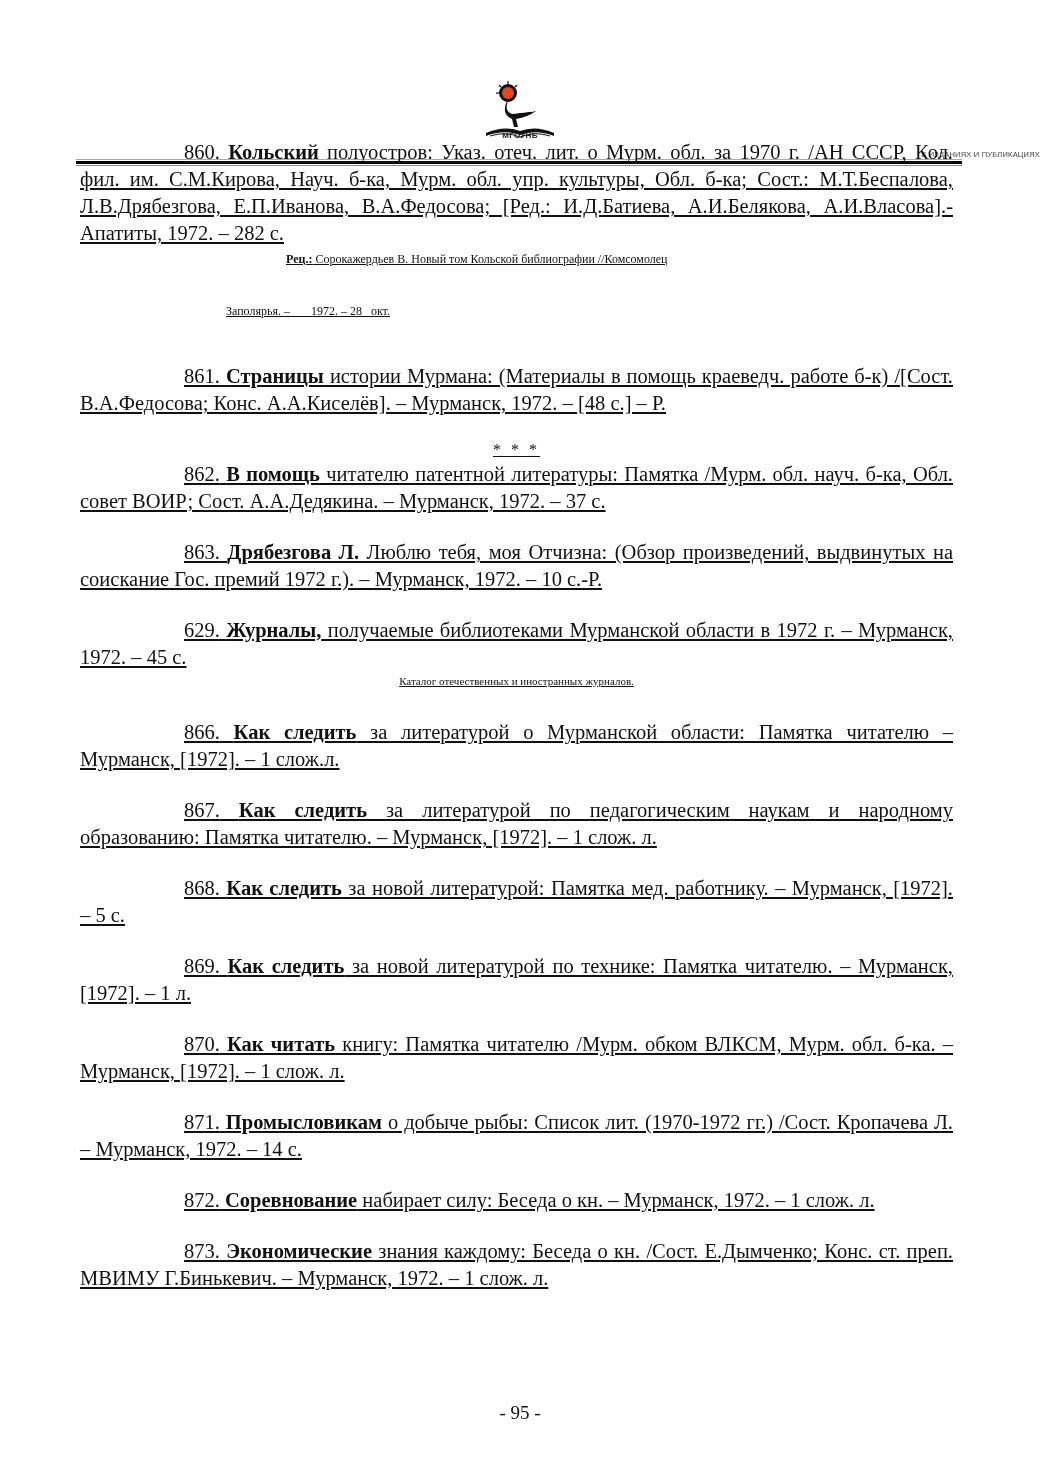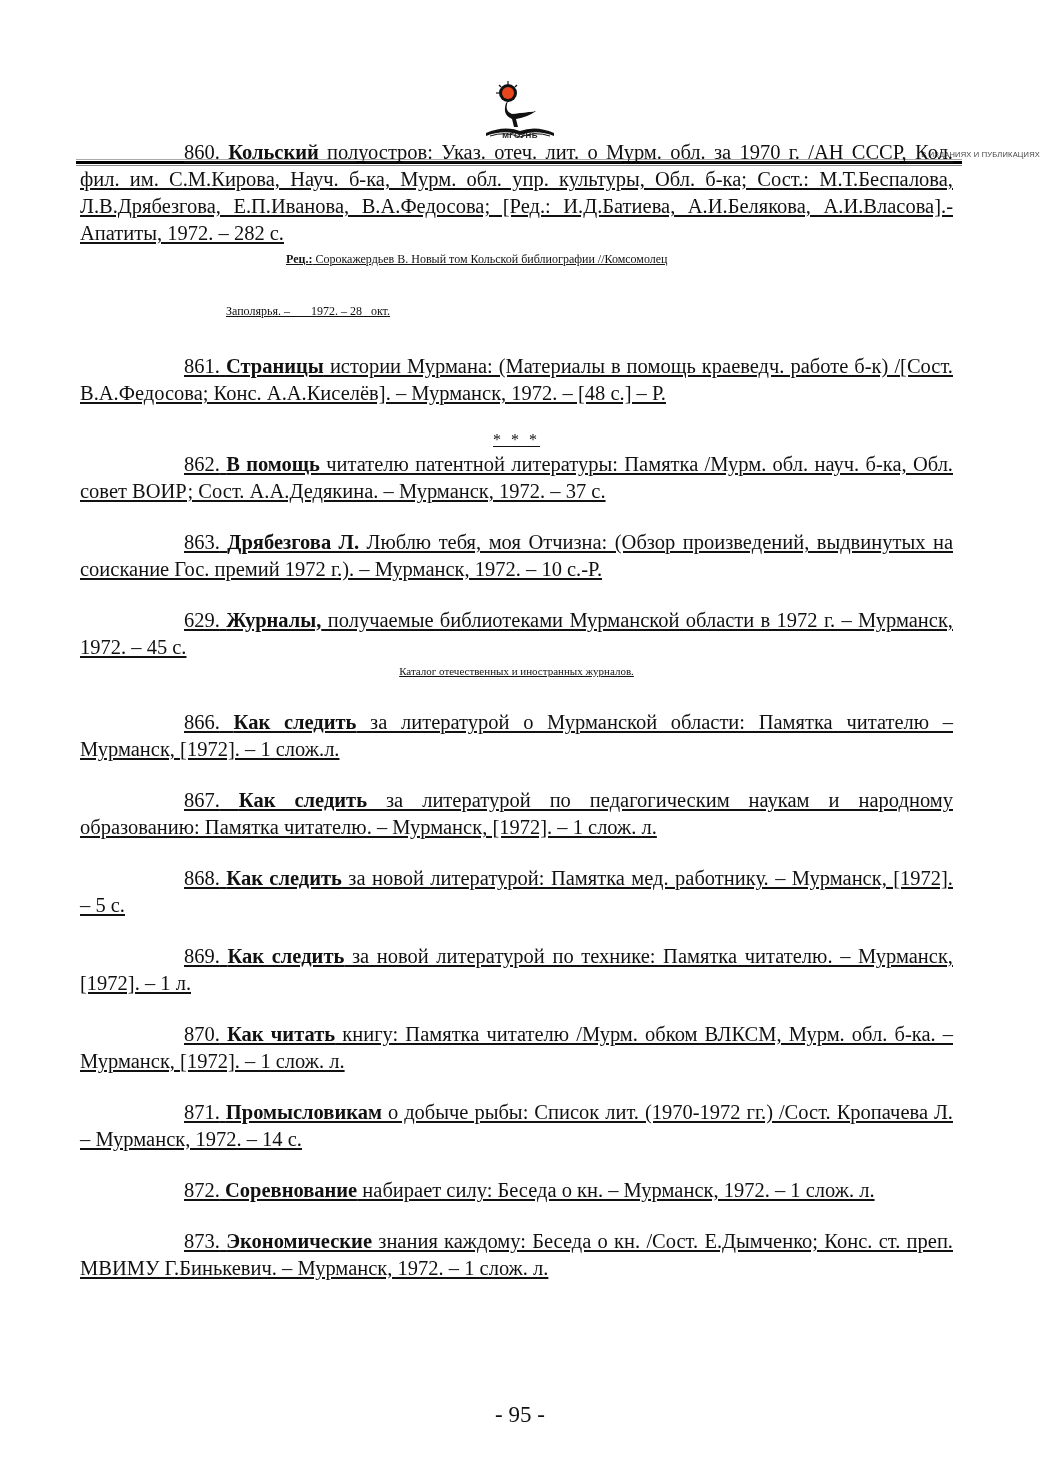--- a/index.html
+++ b/index.html
@@ -16,21 +16,21 @@
   .rule-thin-top { position: absolute; left: 76px; width: 886px; top: 116px; height: 1px; background: #aaa; }
 
   .content { position: absolute; left: 80px; top: 139px; width: 873px; text-decoration: underline; }
   .entry { font-size: 20.5px; line-height: 27px; text-align: justify; text-indent: 104px; margin: 0 0 24px 0; }
   .entry b { font-weight: bold; }
   .note { font-size: 12px; line-height: 20px; margin: -22px 0 24px 0; }
   .note-ind { padding-left: 206px; text-align: justify; }
   .note-ind2 { padding-left: 146px; }
   .note-center { text-align: center; font-size: 11px; margin-top: -24px; }
   .stars { text-align: center; font-size: 16px; margin: 10px 0 2px 0; letter-spacing: 3px; }
-  .page-num { position: absolute; left: 0; width: 1040px; top: 1402px; text-align: center; font-size: 23px; }
+  .page-num { position: absolute; left: 0; width: 1040px; top: 1402px; text-align: center; font-size: 19px; }
 </style>
 </head>
 <body>
 
 <div class="header">
   <svg class="logo" viewBox="0 0 84 62">
 
     <circle cx="30" cy="12" r="9" fill="#111"></circle>
     <circle cx="30" cy="12" r="6" fill="#e8461c"></circle>
     <g stroke="#111" stroke-width="1.2">
@@ -57,21 +57,21 @@
 
   <p class="entry">
     <span>860.</span>
     <b>Кольский</b><span> полуостров: Указ. отеч. лит. о Мурм. обл. за 1970 г. /АН СССР, Кол. фил. им. С.М.Кирова, Науч. б-ка, Мурм. обл. упр. культуры, Обл. б-ка; Сост.: М.Т.Беспалова, Л.В.Дрябезгова, Е.П.Иванова, В.А.Федосова; [Ред.: И.Д.Батиева, А.И.Белякова, А.И.Власова].- Апатиты, 1972. – 282 с.</span>
   </p>
   <div class="note">
     <div class="note-ind"><b>Рец.:</b><span> Сорокажердьев В. Новый том Кольской библиографии //Комсомолец</span></div>
     <div class="note-ind2" style="white-space:pre;margin-top:32px;">Заполярья. –       1972. – 28   окт.</div>
   </div>
 
-  <p class="entry" style="margin-top:32px;">
+  <p class="entry" style="margin-top:42px;">
     <span>861.</span>
     <b>Страницы</b><span> истории Мурмана: (Материалы в помощь краеведч. работе б-к) /[Сост. В.А.Федосова; Конс. А.А.Киселёв]. – Мурманск, 1972. – [48 с.] – Р.</span>
   </p>
 
   <div class="stars">* * *</div>
 
   <p class="entry">
     <span>862.</span>
     <b>В помощь</b><span> читателю патентной литературы: Памятка /Мурм. обл. науч. б-ка, Обл. совет ВОИР; Сост. А.А.Дедякина. – Мурманск, 1972. – 37 с.</span>
   </p>

